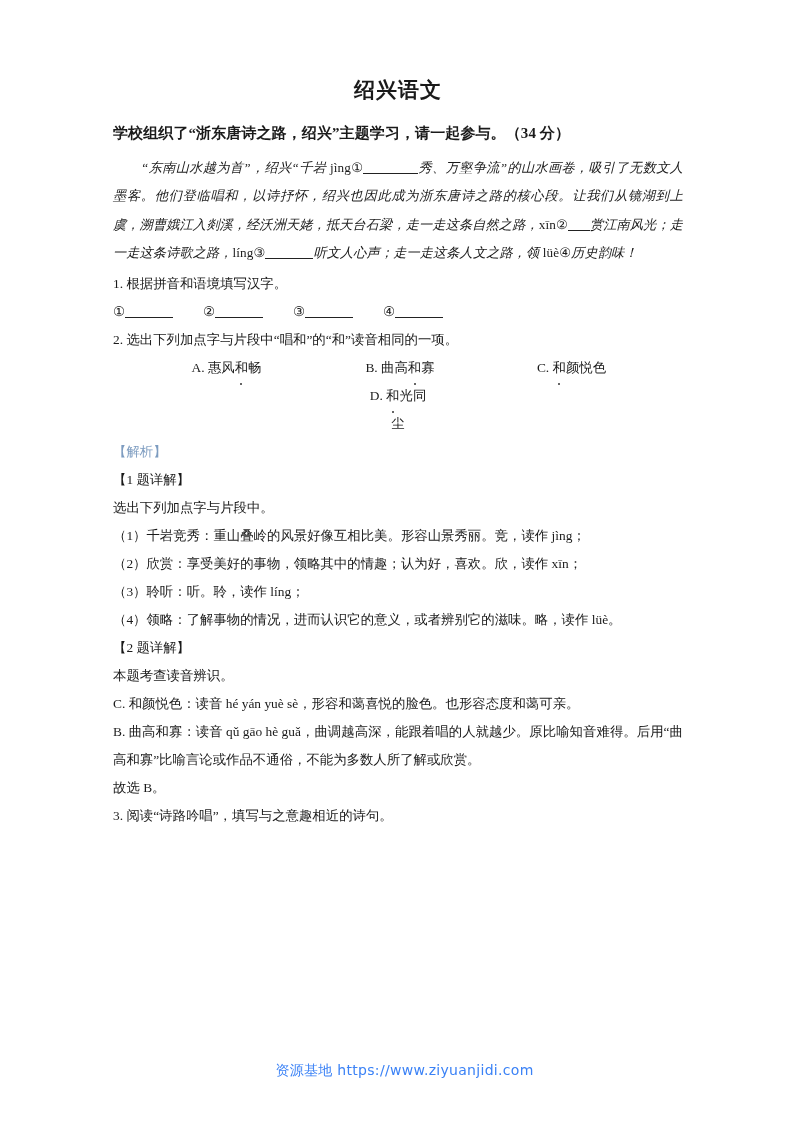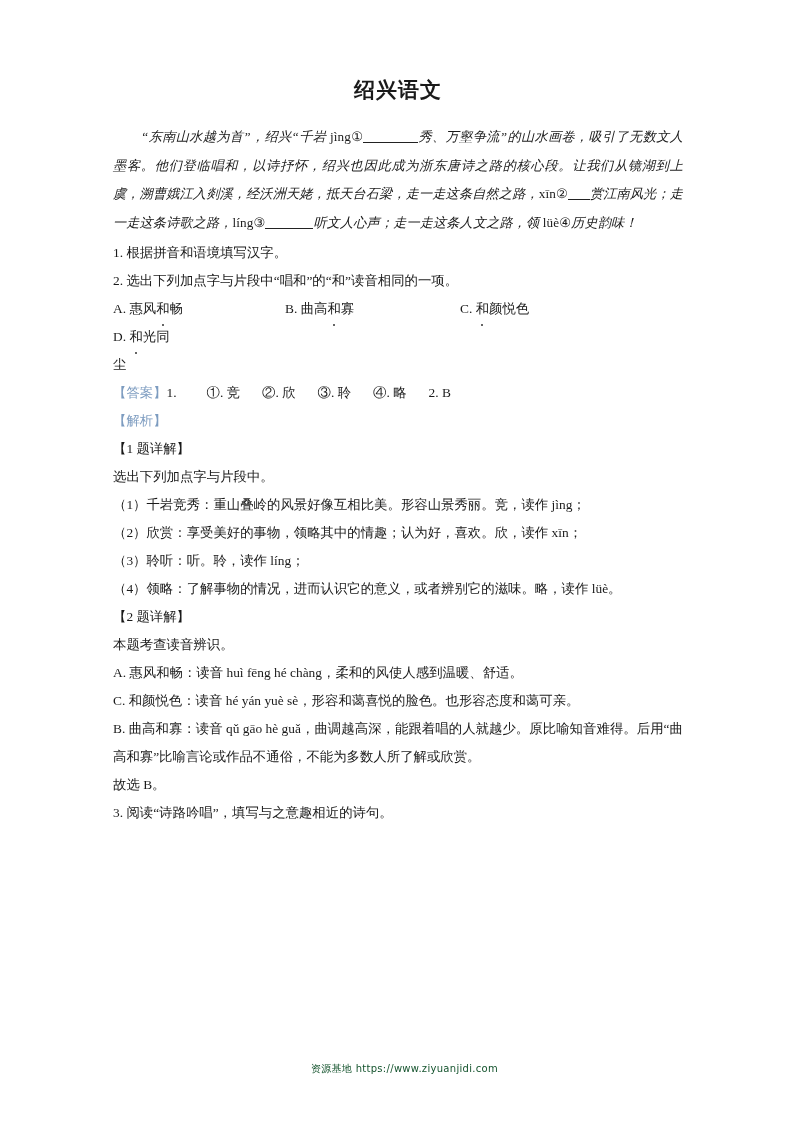--- a/index.html
+++ b/index.html
@@ -87,20 +87,21 @@
     line-height: 28px;
     margin: 0;
     white-space: nowrap;
   }
   .blanks-row .gap { display: inline-block; width: 30px; }
 
   .opt-row {
     font-size: 13.4px;
     line-height: 28px;
     margin: 0;
+    text-align: center;
   }
   .opt {
     display: inline-block;
   }
   .opt-a { width: 172px; }
   .opt-b { width: 175px; }
   .opt-c { width: 168px; }
 
   .dotted {
     position: relative;
@@ -143,58 +144,58 @@
     text-justify: inter-ideograph;
   }
 
   .watermark {
     position: absolute;
     left: 16px;
     right: 0;
     top: 1062px;
     text-align: center;
     font-family: "DejaVu Sans", "Liberation Sans", sans-serif;
-    font-size: 10px;
-    color: #14532d;
+    font-size: 14px;
+    color: #3b82f6;
     letter-spacing: 0.3px;
   }
 </style>
 </head>
 <body>
 
 <div class="page">
   <div class="content">
 
     <h1 class="doc-title">绍兴语文</h1>
+    <p class="lead-line">学校组织了“浙东唐诗之路，绍兴”主题学习，请一起参与。（34 分）</p>
 
     <p class="passage"><span class="ind"></span><span>“东南山水越为首”，绍兴“千岩 </span><span class="py">jìng</span><span class="py">①</span><span class="blank-u bu-55"></span><span>秀、万壑争流”的山水画卷，吸引了无数文人墨客。他们登临唱和，以诗抒怀，绍兴也因此成为浙东唐诗之路的核心段。让我们从镜湖到上虞，溯曹娥江入剡溪，经沃洲天姥，抵天台石梁，走一走这条自然之路，</span><span class="py">xīn</span><span class="py">②</span><span class="blank-u bu-20"></span><span>赏江南风光；走一走这条诗歌之路，</span><span class="py">líng</span><span class="py">③</span><span class="blank-u bu-48"></span><span>听文人心声；走一走这条人文之路，领 </span><span class="py">lüè</span><span class="py">④</span><span>历史韵味！</span></p>
 
     <p class="q-line">1. 根据拼音和语境填写汉字。</p>
 
+    <p class="blanks-row"><span>①</span><span class="blank-u bu-48"></span><span class="gap"></span><span>②</span><span class="blank-u bu-48"></span><span class="gap"></span><span>③</span><span class="blank-u bu-48"></span><span class="gap"></span><span>④</span><span class="blank-u bu-48"></span></p>
 
     <p class="q-line">2. 选出下列加点字与片段中“唱和”的“和”读音相同的一项。</p>
 
     <p class="opt-row"><span class="opt opt-a"><span>A.</span> <span>惠风</span><span class="dotted">和</span><span>畅</span></span><span class="opt opt-b"><span>B.</span> <span>曲高</span><span class="dotted">和</span><span>寡</span></span><span class="opt opt-c"><span>C.</span> <span class="dotted">和</span><span>颜悦色</span></span><span class="opt"><span>D.</span> <span class="dotted">和</span><span>光同</span></span></p>
 
     <p class="opt-row">尘</p>
 
-    <p class="ans-line"><span class="ans-label">【答案】</span><span>1.</span><span class="sp1"></span><span>①. 竞</span><span class="sp2"></span><span>②. 欣</span><span class="sp2"></span><span>③. 聆</span><span class="sp2"></span><span>④. 略</span><span class="sp2"></span><span>2. B</span></p>
 
     <p class="sec-head jx-label">【解析】</p>
 
     <p class="sec-head">【1 题详解】</p>
     <p class="body-line">选出下列加点字与片段中。</p>
     <p class="body-line">（1）千岩竞秀：重山叠岭的风景好像互相比美。形容山景秀丽。竞，读作 jìng；</p>
     <p class="body-line">（2）欣赏：享受美好的事物，领略其中的情趣；认为好，喜欢。欣，读作 xīn；</p>
     <p class="body-line">（3）聆听：听。聆，读作 líng；</p>
     <p class="body-line">（4）领略：了解事物的情况，进而认识它的意义，或者辨别它的滋味。略，读作 lüè。</p>
 
     <p class="sec-head">【2 题详解】</p>
     <p class="body-line">本题考查读音辨识。</p>
-    <p class="body-line">A. 惠风和畅：读音 huì fēng hé chàng，柔和的风使人感到温暖、舒适。</p>
     <p class="body-line">C. 和颜悦色：读音 hé yán yuè sè，形容和蔼喜悦的脸色。也形容态度和蔼可亲。</p>
     <p class="body-line">B. 曲高和寡：读音 qǔ gāo hè guǎ，曲调越高深，能跟着唱的人就越少。原比喻知音难得。后用“曲高和寡”比喻言论或作品不通俗，不能为多数人所了解或欣赏。</p>
     <p class="body-line">故选 B。</p>
 
     <p class="body-line">3. 阅读“诗路吟唱”，填写与之意趣相近的诗句。</p>
 
   </div>
 
   <div class="watermark">资源基地 https://www.ziyuanjidi.com</div>
 </div>

